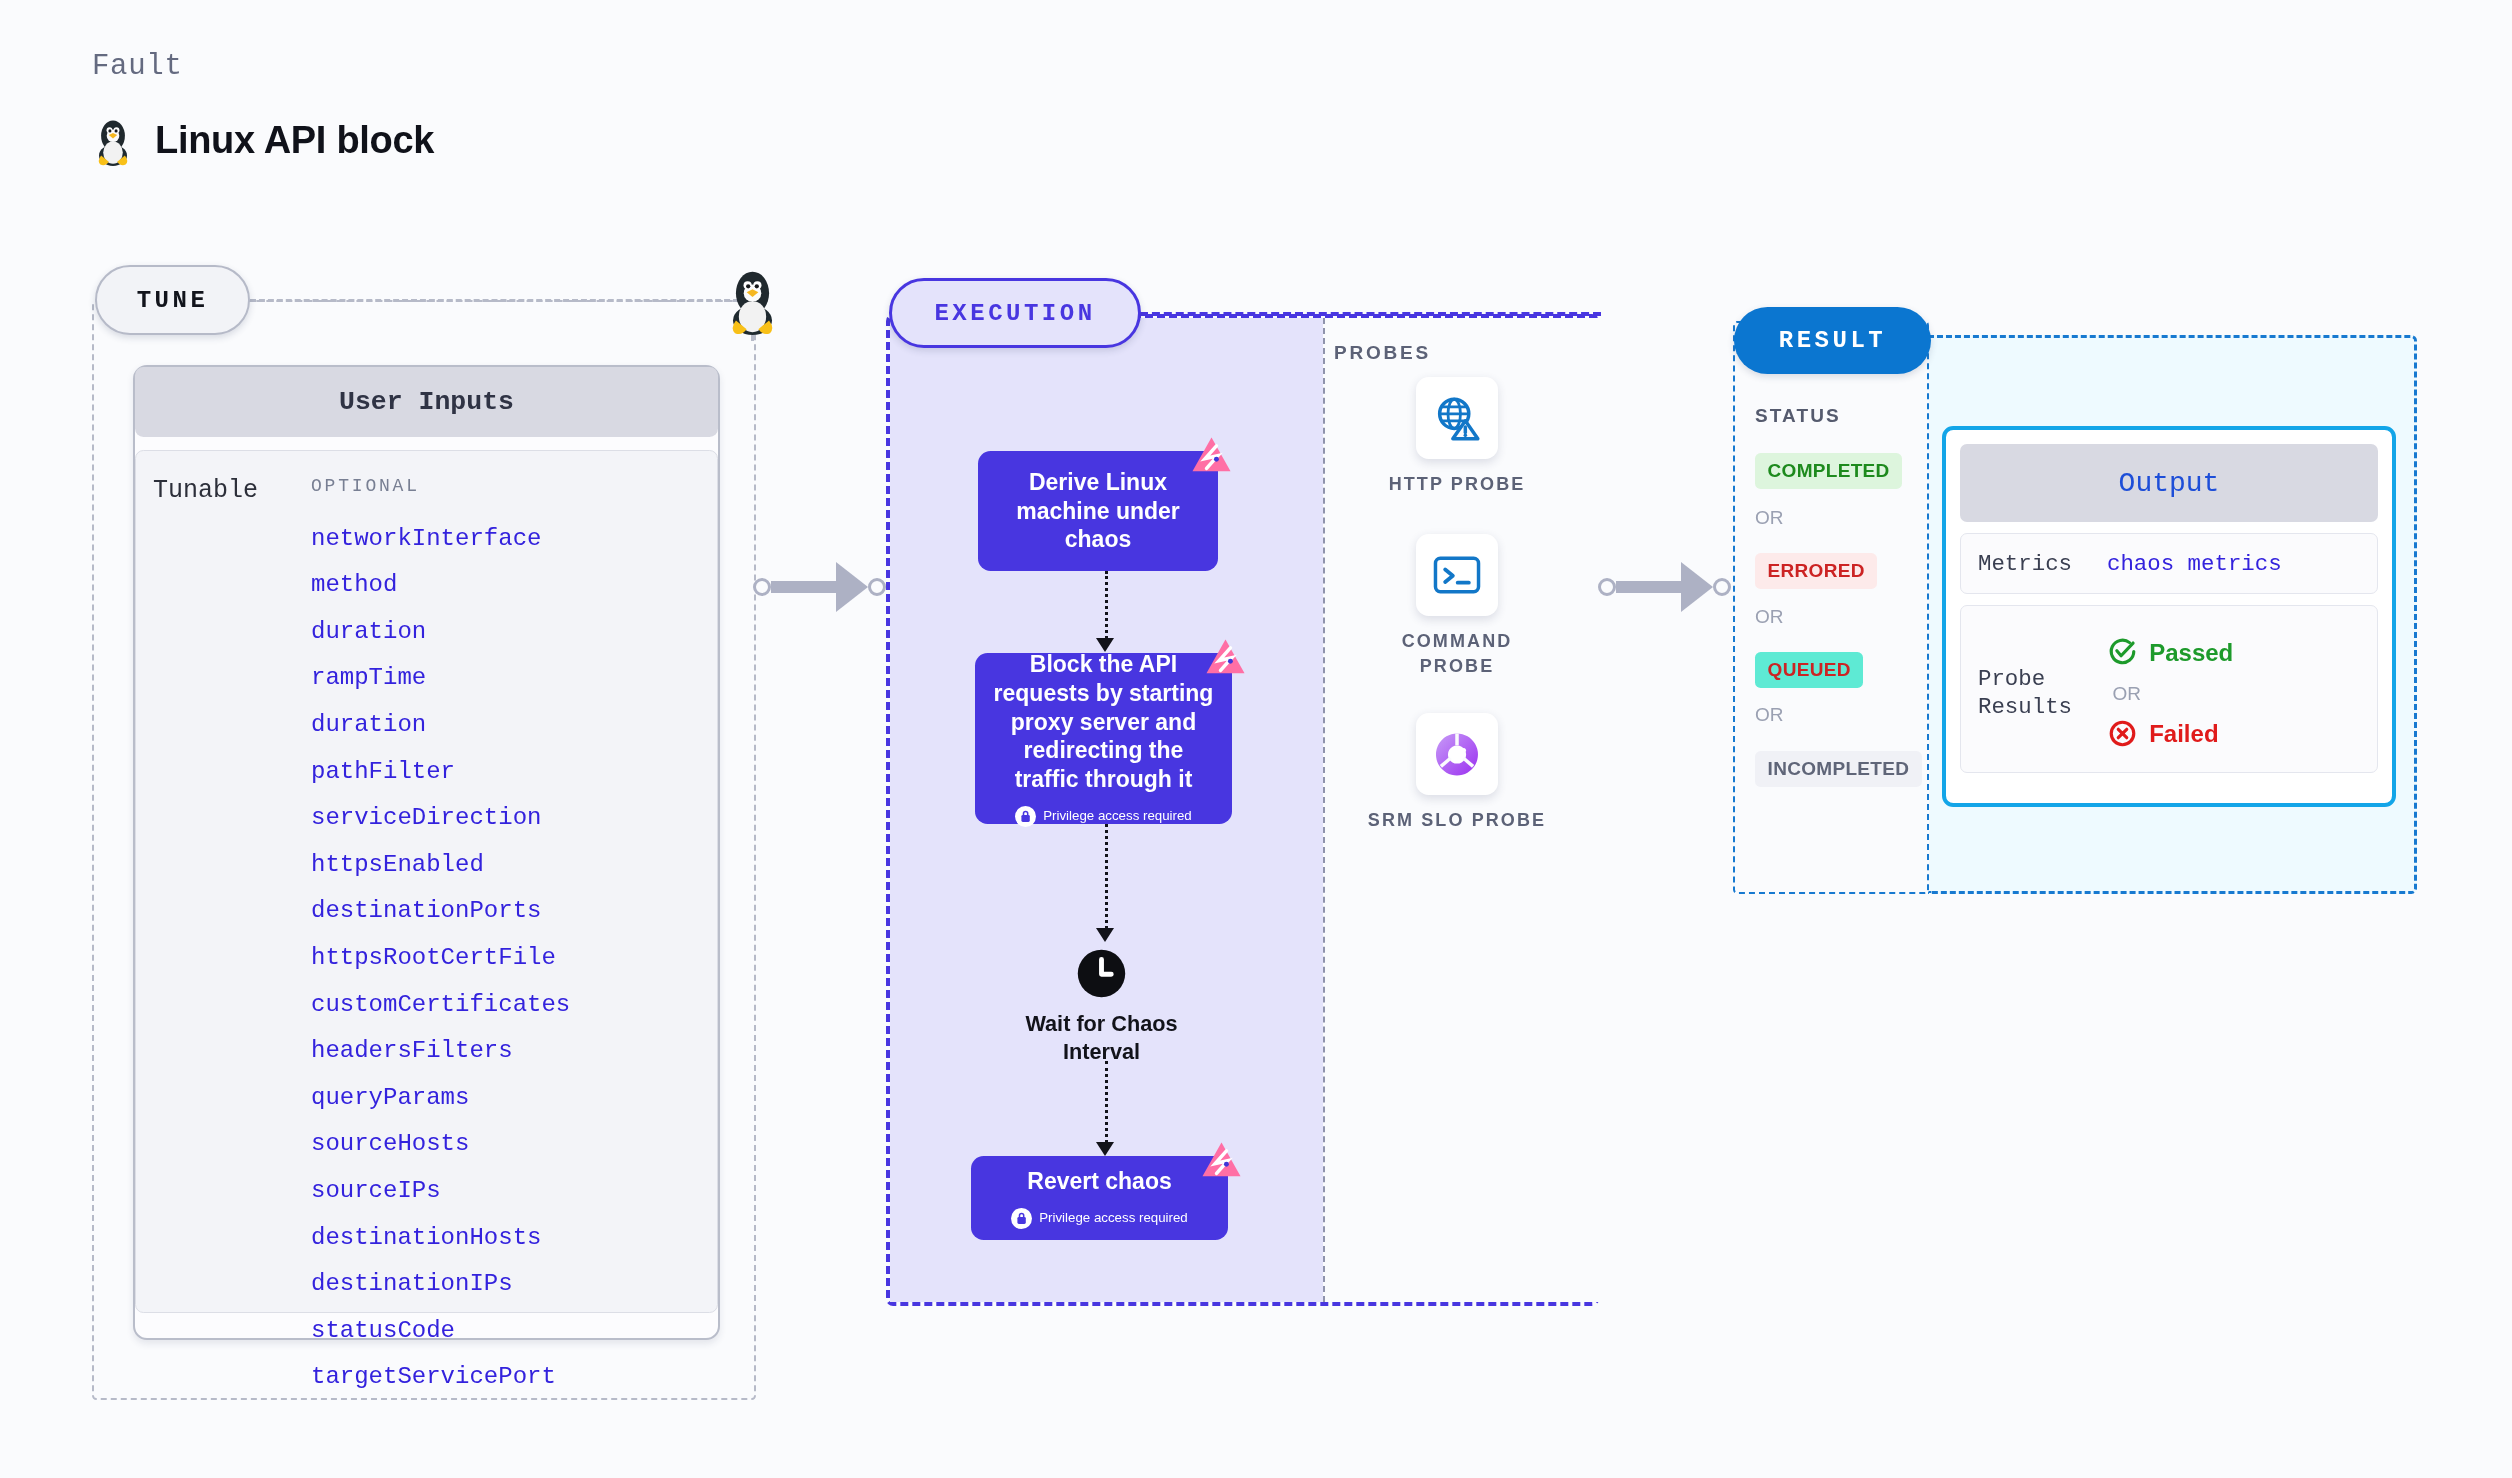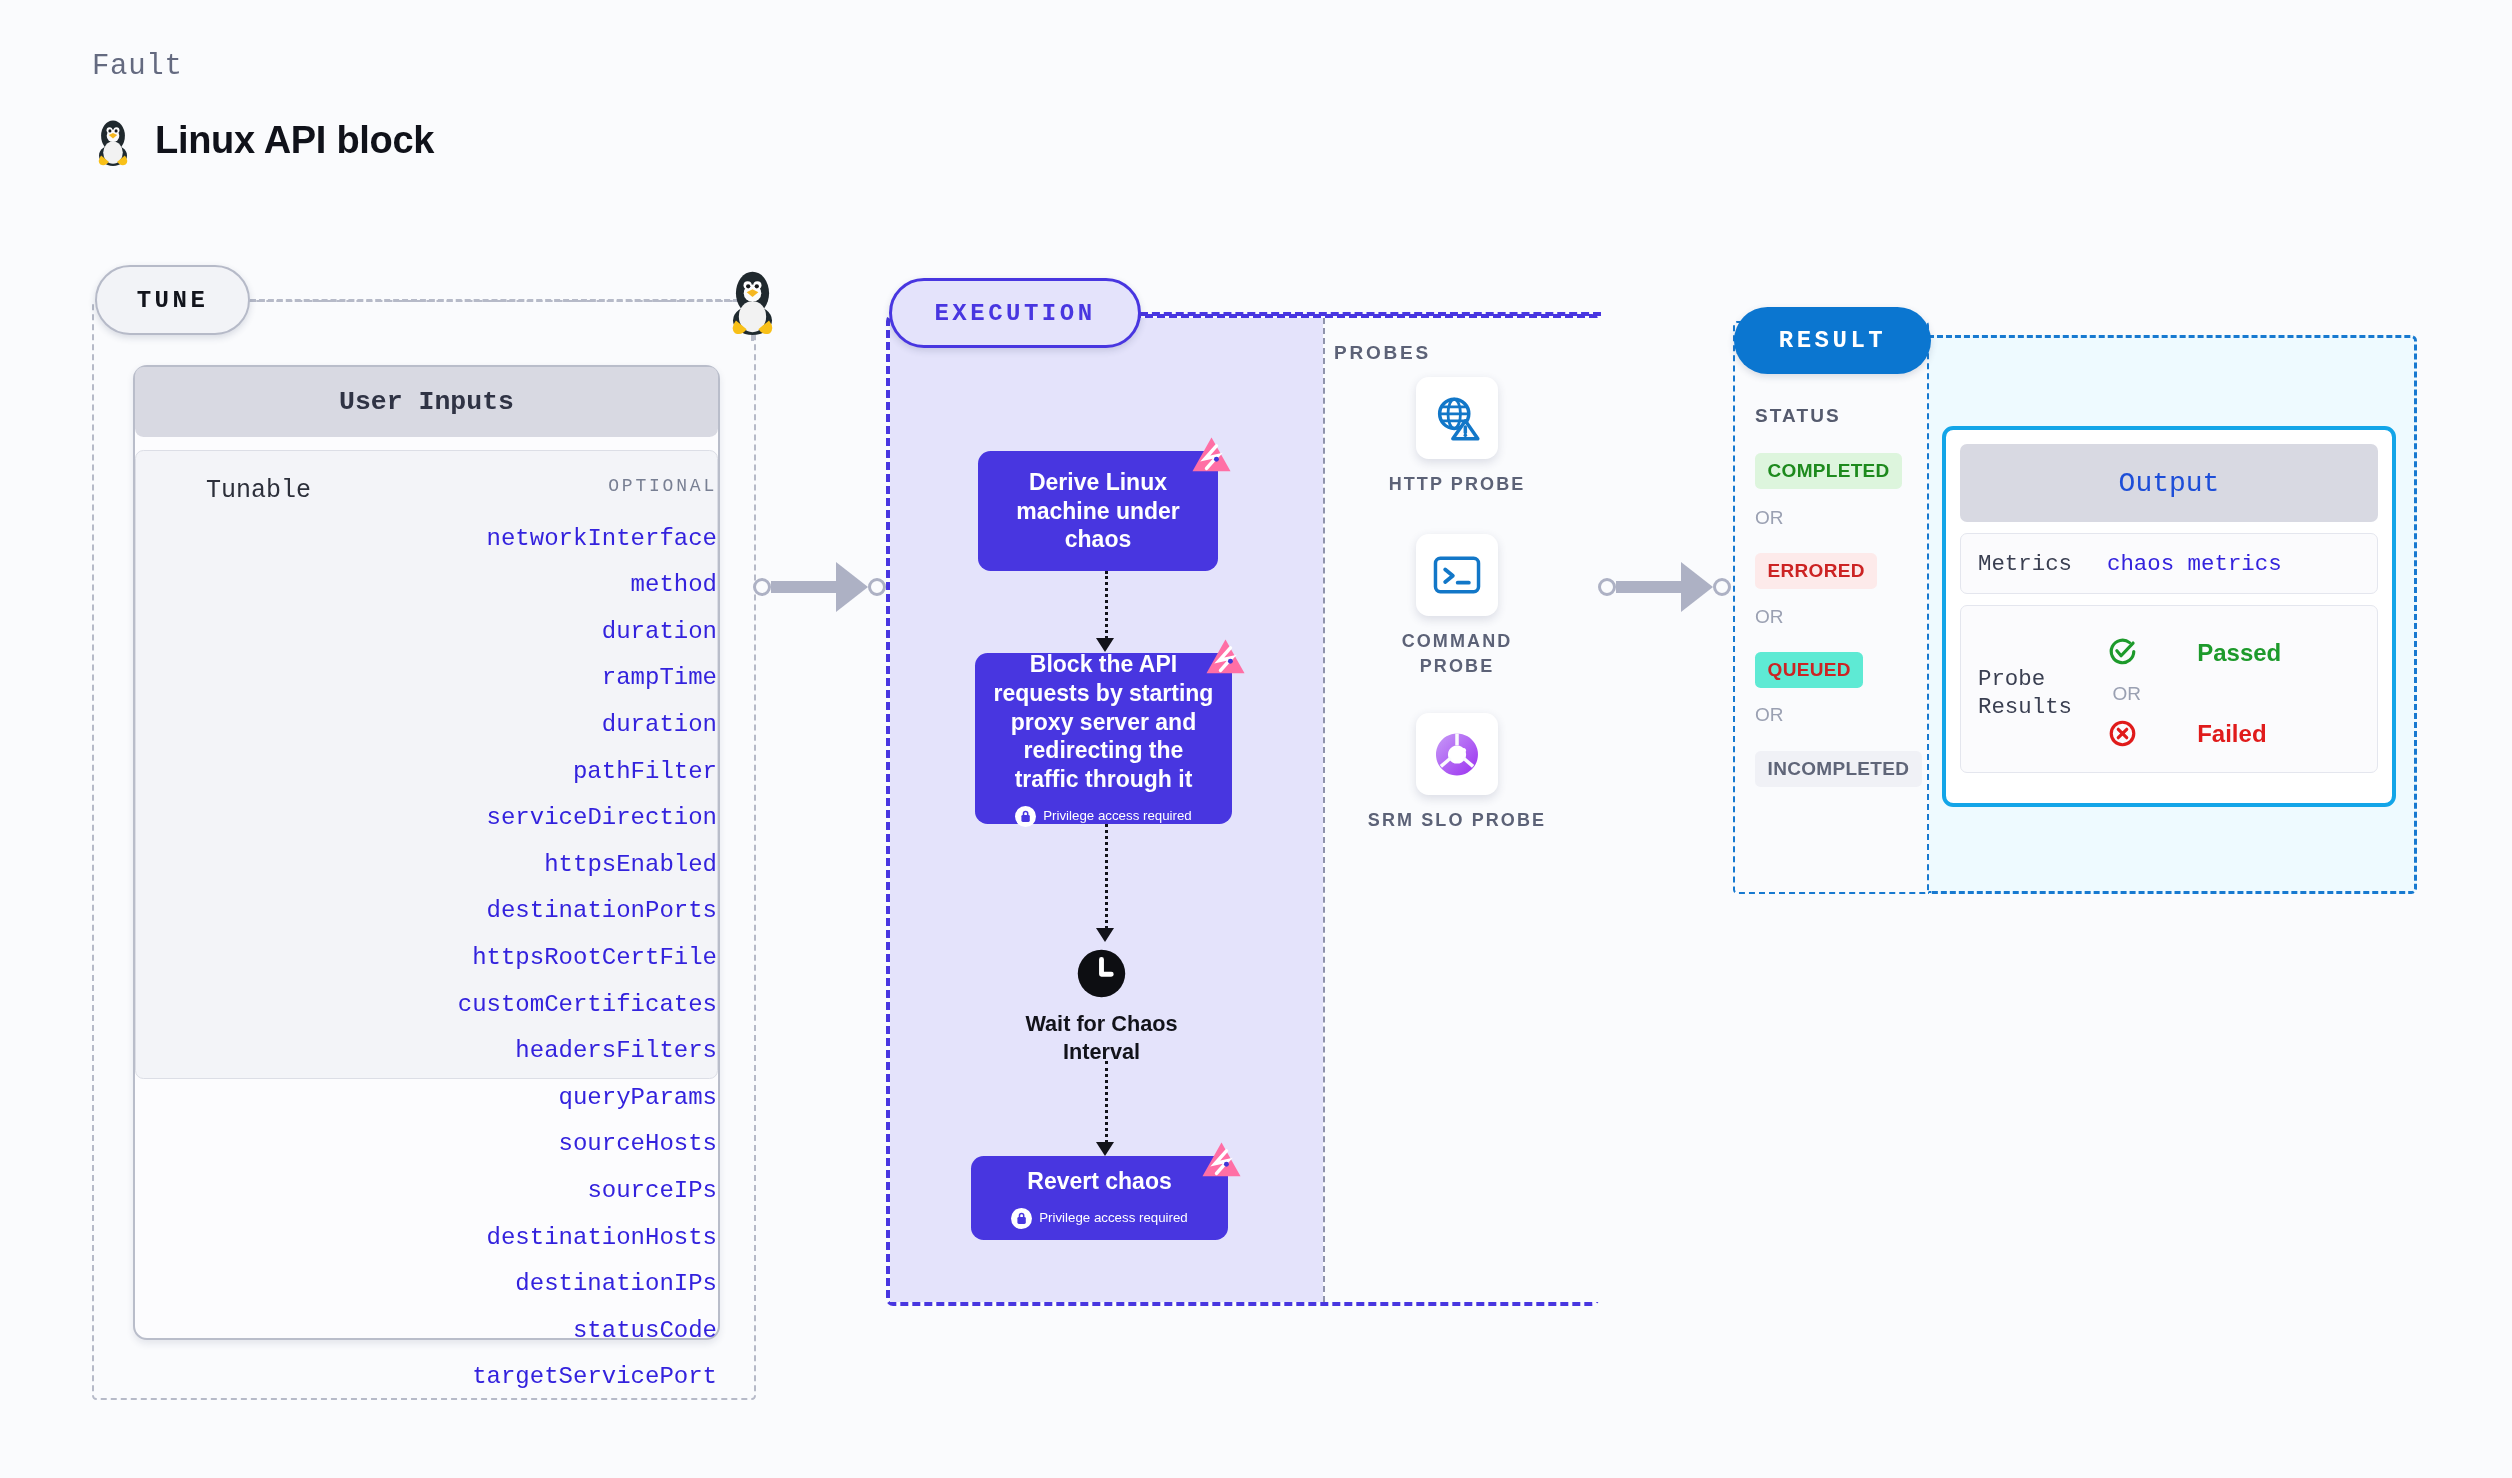--- a/index.html
+++ b/index.html
@@ -77,25 +77,25 @@
     padding: 0;
   }
   #user-inputs-header {
     height: 70px; background: #d8d9e2;
     border-radius: 8.4px;
     display: flex; align-items: center; justify-content: center;
     font-family: "Liberation Mono", monospace;
     font-size: 26.5px; font-weight: bold; color: #2f3344;
   }
   #tunable-body {
-    margin-top: 12.6px; height: 629px;
+    margin-top: 12.6px; height: 863px;
     background: #f3f4f8;
     border: 1.4px solid #dcdee6;
     border-radius: 8.4px;
-    display: flex; padding: 25px 0 0 0; text-align: right;
+    display: flex; padding: 25px 0 0 0;
   }
   #tunable-label {
     width: 175px; padding-left: 17px;
     font-family: "Liberation Mono", monospace;
     font-size: 25px; color: #2c2f3a;
   }
   #optional-col { flex: 1; }
   #optional-head {
     font-family: "Liberation Mono", monospace;
     font-size: 18px; color: #787f93; letter-spacing: 2.8px;
@@ -288,21 +288,21 @@
     width: 129px; flex: none;
     font-family: "Liberation Mono", monospace;
     font-size: 22.4px; color: #3a3f51; line-height: 1.25;
   }
   .out-val-link {
     font-family: "Liberation Mono", monospace;
     font-size: 22.4px; color: #3322dd;
   }
   #probe-results-row { height: 168px; align-items: center; padding-top: 24px; }
   .pr-item { display:flex; align-items:center; gap: 11.2px; }
-  .pr-text { font-size: 24px; font-weight: bold; margin-left: 48px; }
+  .pr-text { font-size: 24px; font-weight: bold; }
   #pr-pass .pr-text { color: #1d9a2b; }
   #pr-fail .pr-text { color: #e01b1b; }
   #pr-or { font-size: 19px; color: #9aa0b2; margin: 14px 0 12.6px 5.6px; }
 </style>
 </head>
 <body>
 
 <div id="fault-label">Fault</div>
 <div id="title-row">
   <span>

